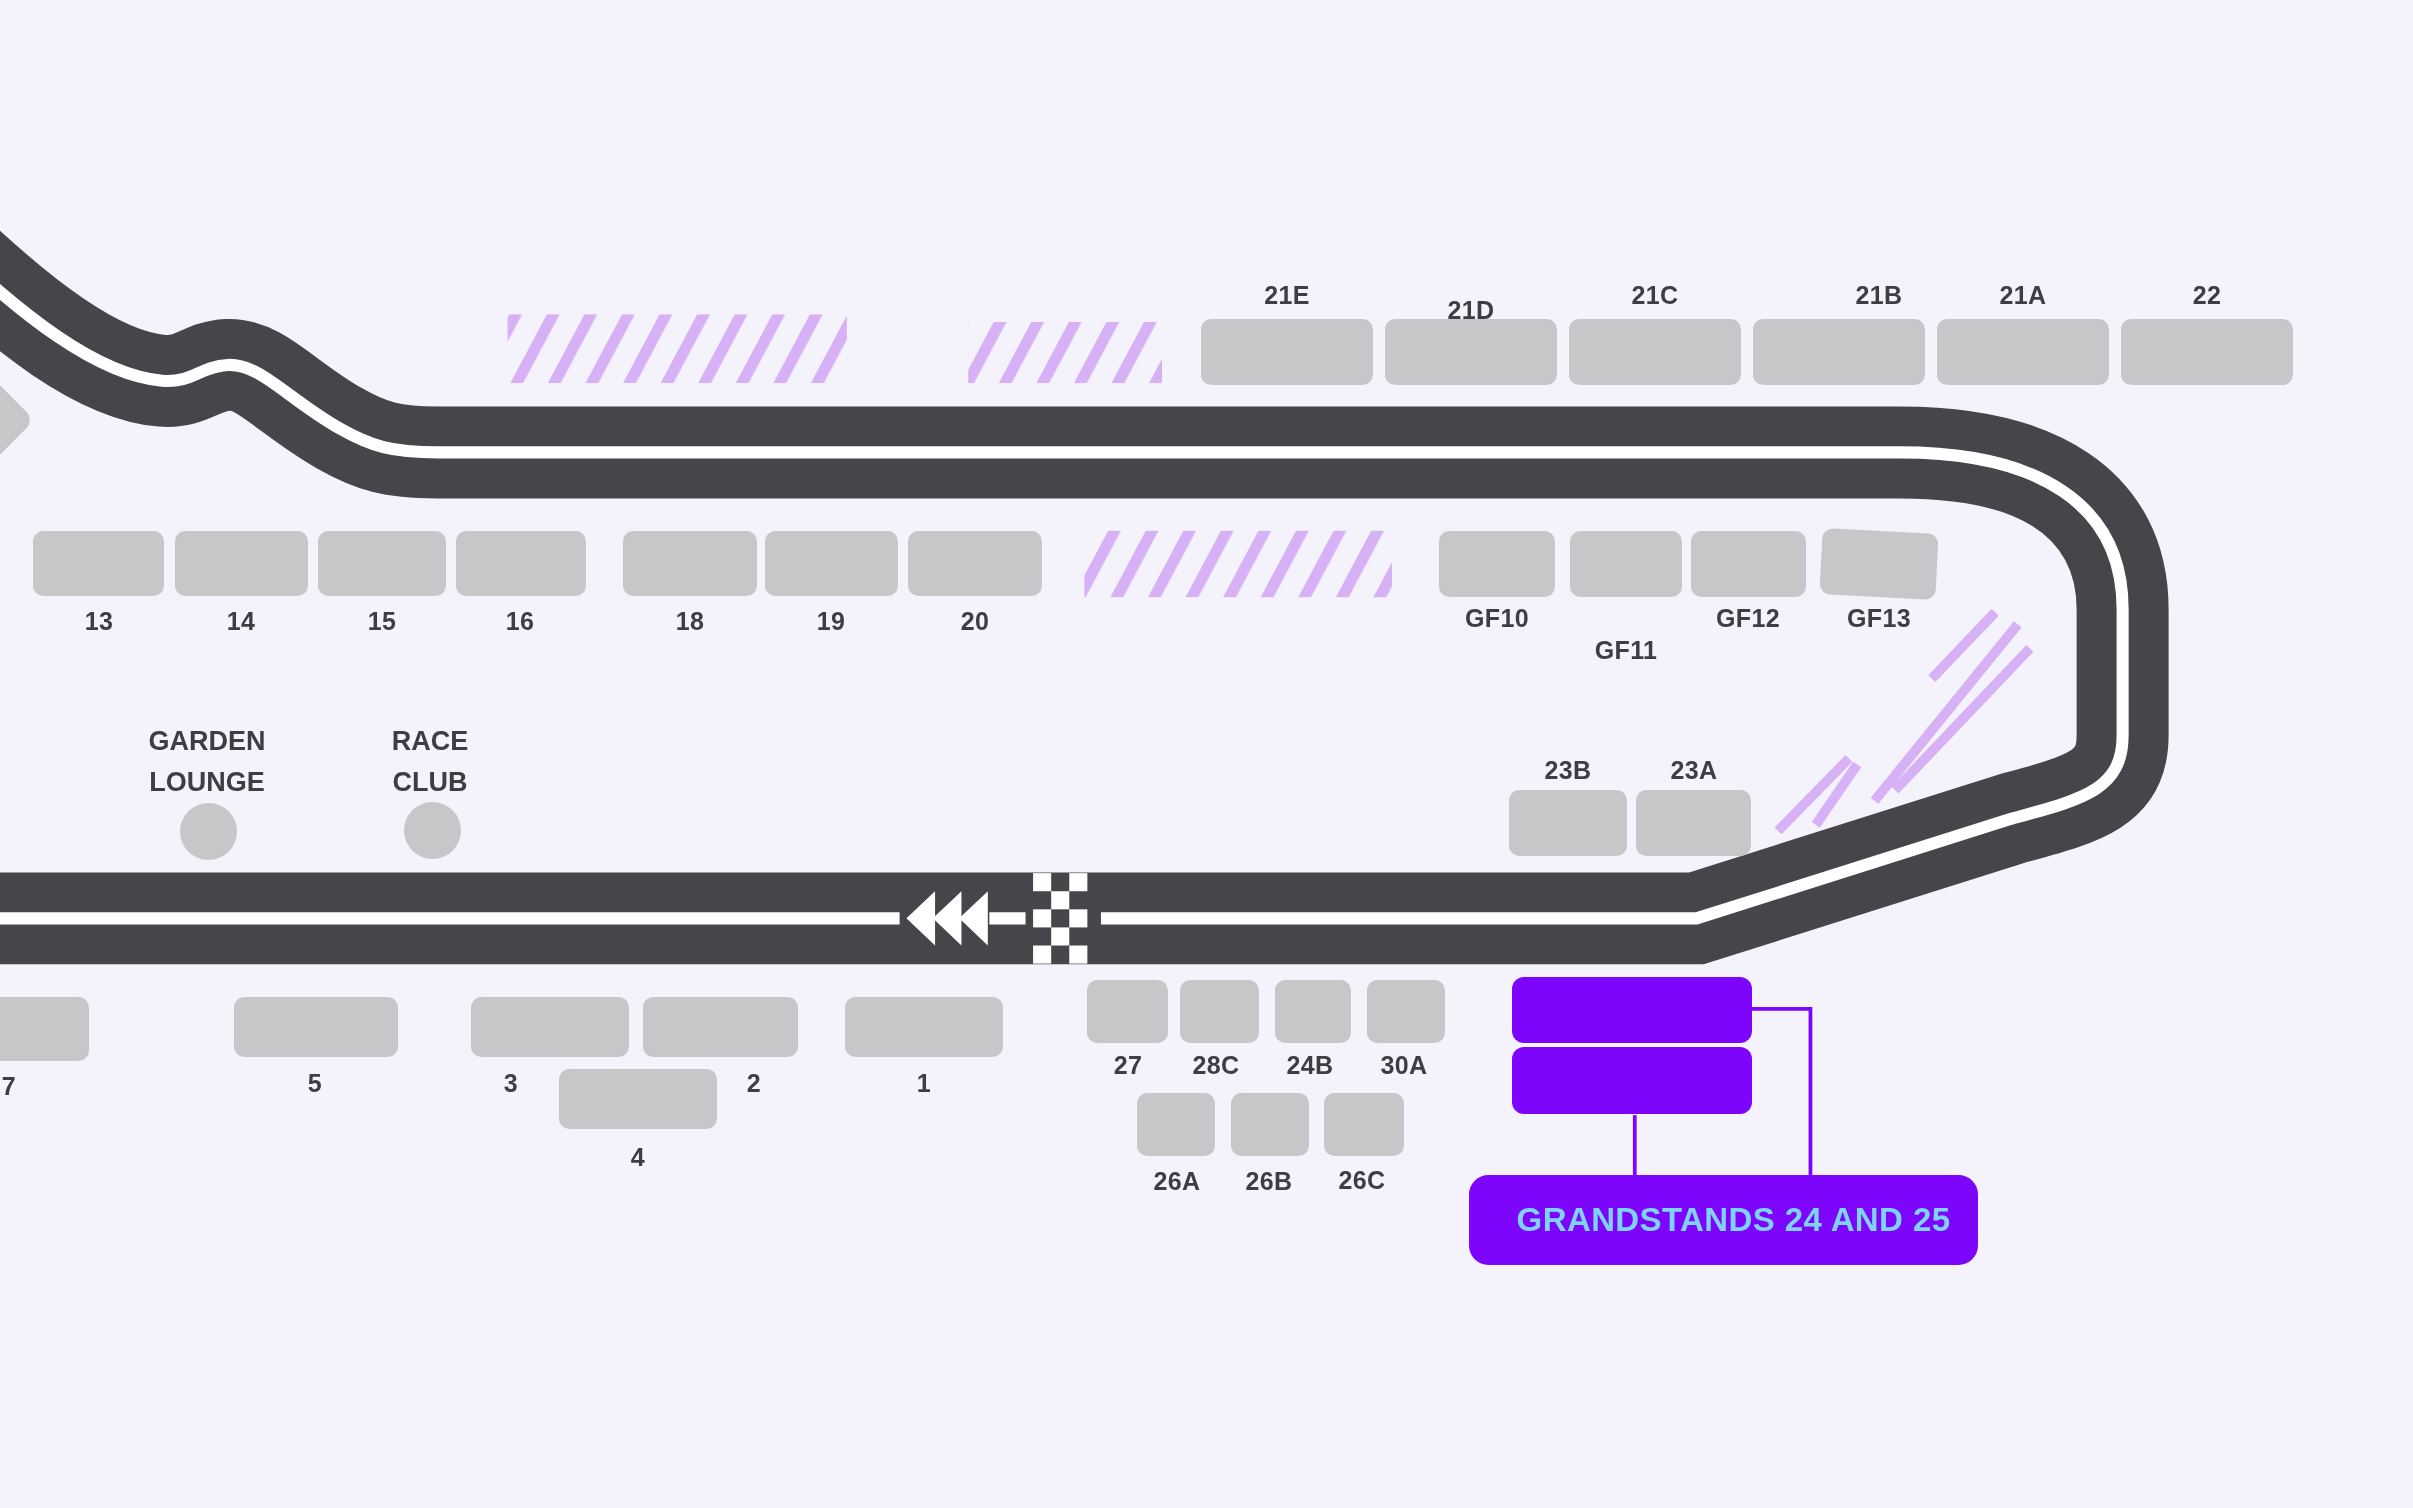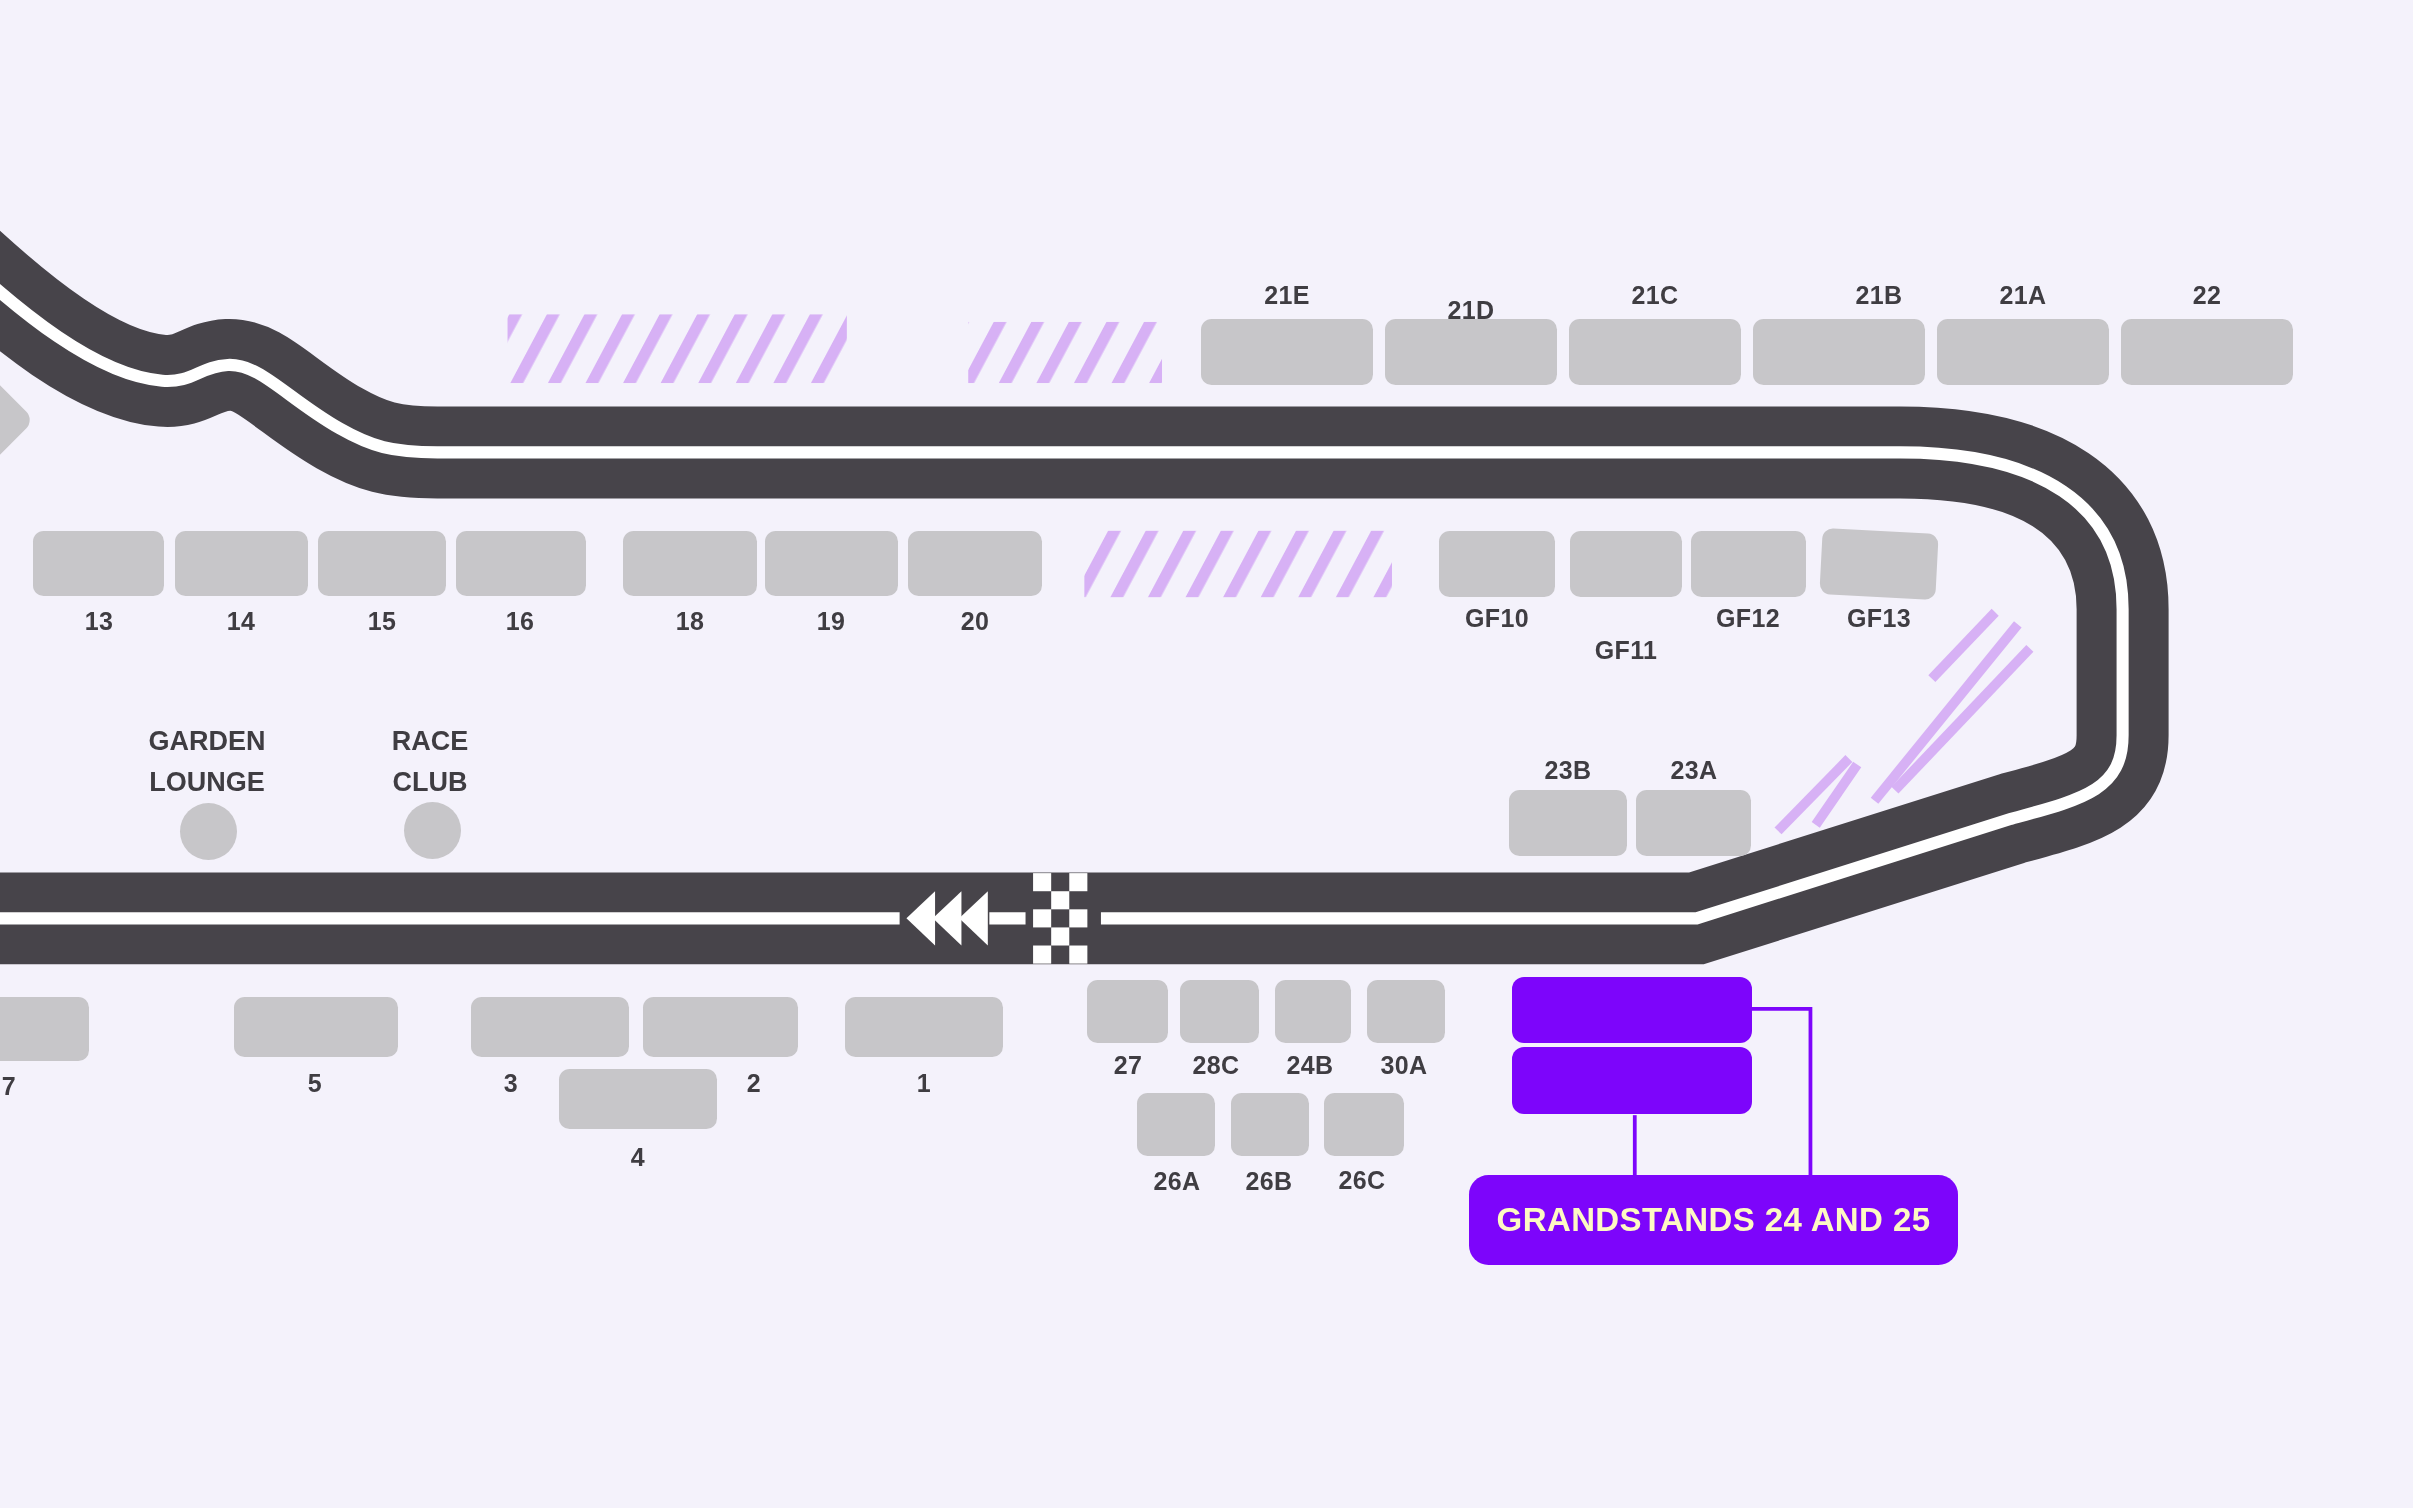--- a/index.html
+++ b/index.html
@@ -20,23 +20,23 @@
     font-weight:700;font-size:27px;color:var(--label);
     text-align:center;line-height:41px;white-space:nowrap;
   }
   .venue-dot{position:absolute;background:var(--stand);border-radius:50%;}
   .hl-stand{position:absolute;background:var(--accent);border-radius:12px;}
   .marker-diamond{
     position:absolute;background:var(--stand);border-radius:12px;
     transform:rotate(45deg);
   }
   #callout{
-    position:absolute;background:var(--accent);color:#fef9c3;
+    position:absolute;background:var(--accent);color:#7dd3fc;
     border-radius:19.6px;display:flex;align-items:center;justify-content:center;
-    font-weight:700;font-size:33px;letter-spacing:0.4px;white-space:nowrap;
+    font-weight:700;font-size:33px;letter-spacing:0.4px;white-space:nowrap;padding-left:20px;
   }
 </style>
 </head>
 <body>
 
 <div id="stage">
 
   <svg id="track-svg" width="2413" height="1508" viewBox="0 0 3200 2000">
     <defs>
       <pattern id="hatch" patternUnits="userSpaceOnUse" width="44" height="44" patternTransform="rotate(28)">

